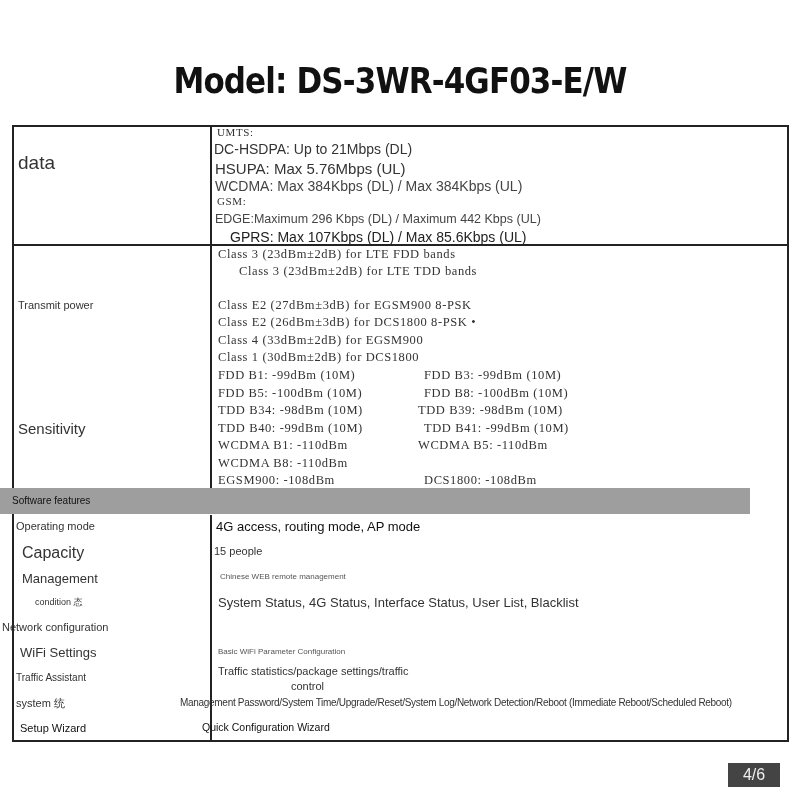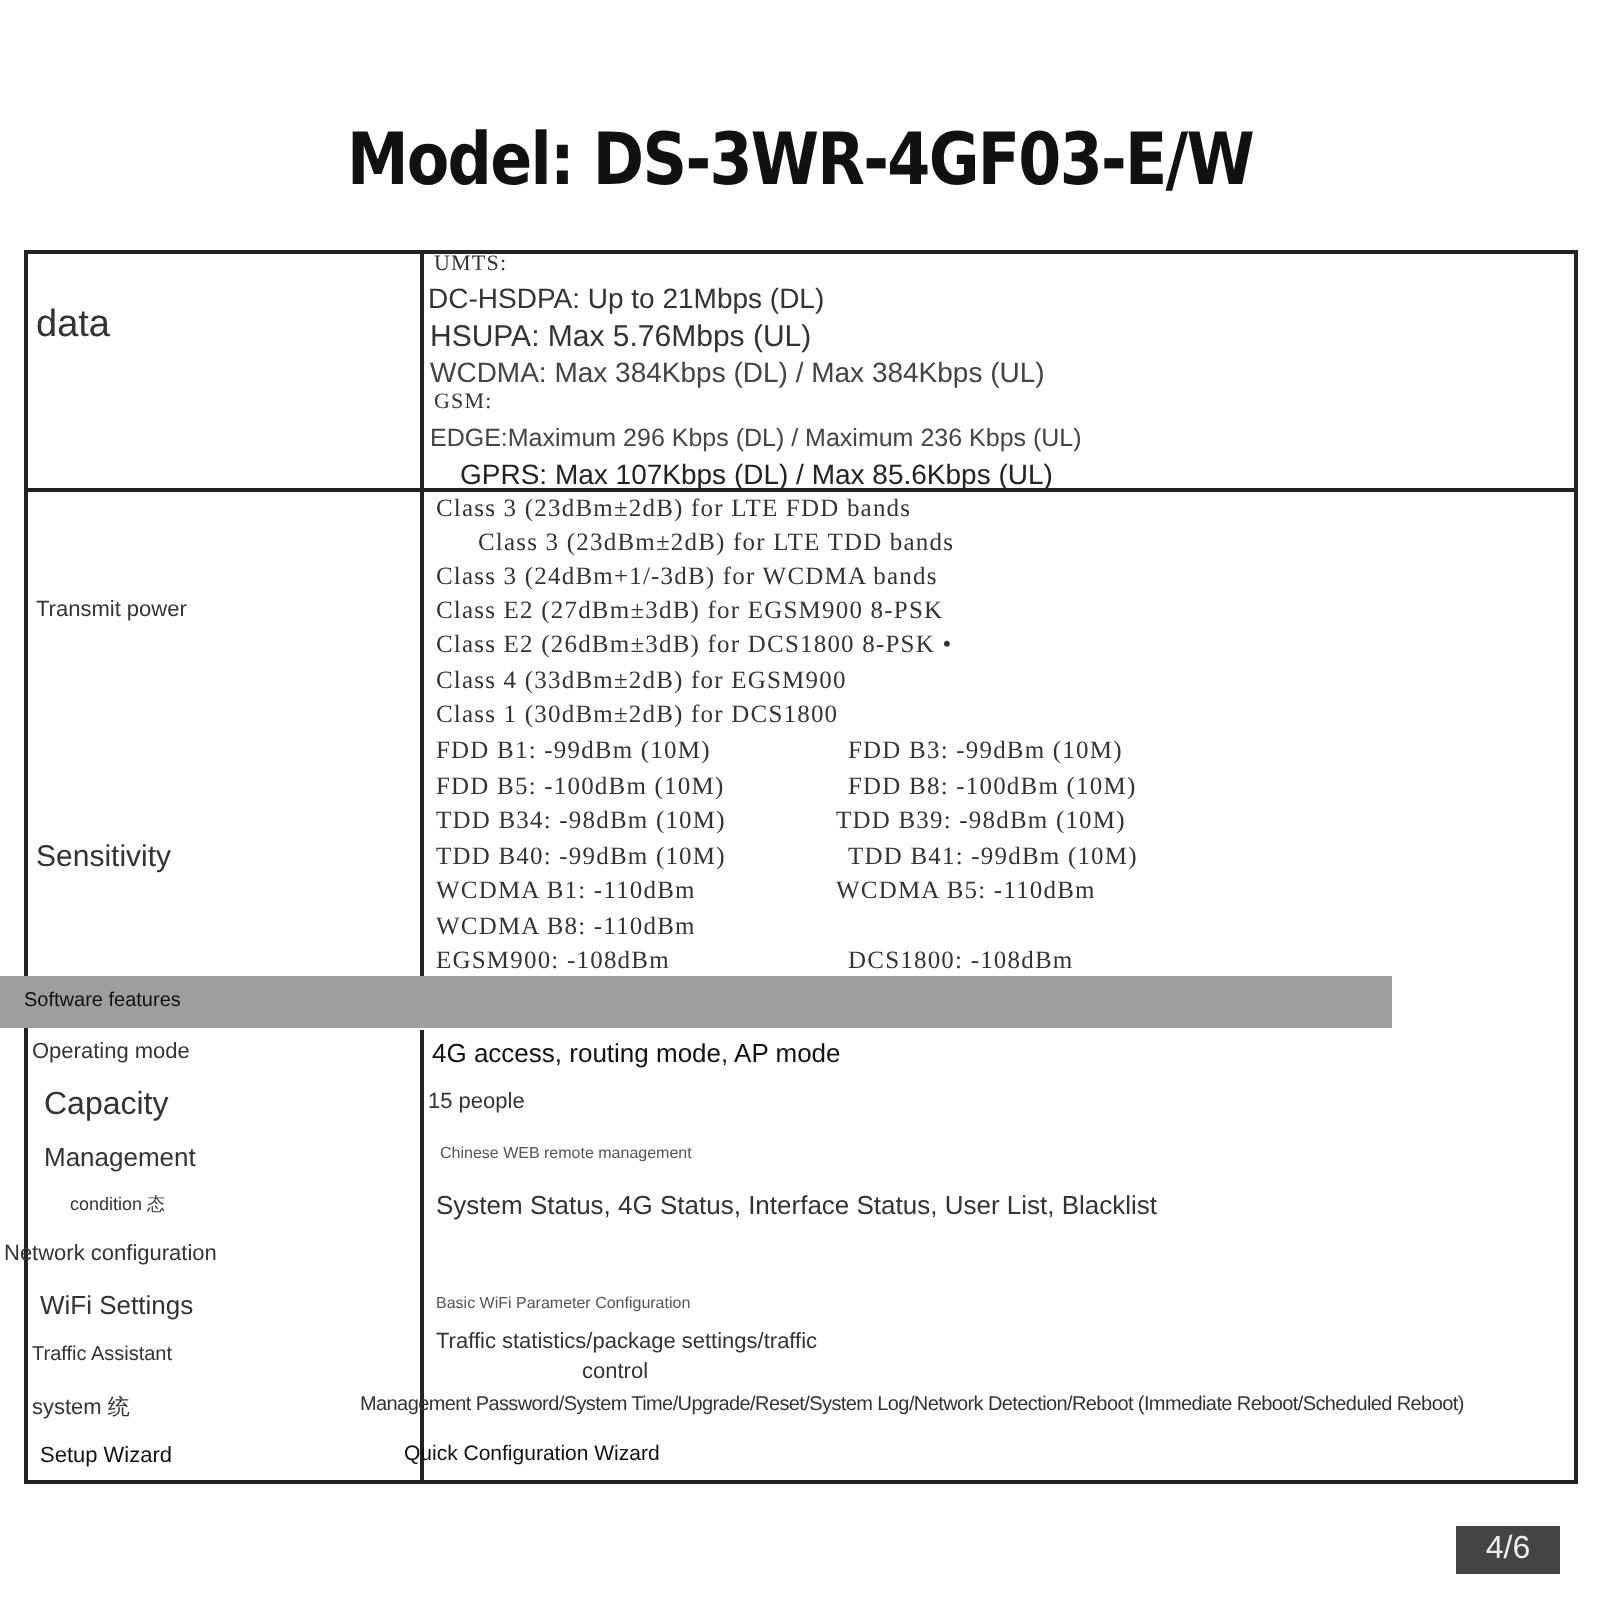--- a/index.html
+++ b/index.html
@@ -5,46 +5,45 @@
   html,body{margin:0;padding:0;background:#ffffff;}
   body{width:800px;height:800px;position:relative;overflow:hidden;font-family:"Liberation Sans",sans-serif;color:#222;}
   .title{position:absolute;left:0;top:60px;width:800px;text-align:center;font-family:"DejaVu Sans",sans-serif;font-weight:bold;font-size:36px;letter-spacing:-1px;color:#111;transform:scaleX(0.86);transform-origin:center;}
   .sheet{position:absolute;left:12px;top:125px;width:777px;height:617px;border:2px solid #222;box-sizing:border-box;}
   .vline{position:absolute;left:196px;top:0;width:2px;background:#222;}
   .hline{position:absolute;left:0;width:773px;height:2px;background:#222;}
   .t{position:absolute;white-space:nowrap;}
   .cond{font-family:"Liberation Sans",sans-serif;transform-origin:left center;}
   .serif{font-family:"Liberation Serif",serif;font-size:12.5px;color:#333;letter-spacing:0.6px;}
   .lbl{color:#333;}
-  .section-bar{position:absolute;left:0;top:488px;width:696px;height:26px;background:#9e9e9e;}
+  .section-bar{position:absolute;left:0;top:488px;width:750px;height:26px;background:#9e9e9e;}
   .page-ind{position:absolute;left:728px;top:763px;width:52px;height:24px;background:#444;color:#eee;font-size:16px;text-align:center;line-height:24px;}
 </style>
 </head>
 <body>
 
 <div class="title">Model: DS-3WR-4GF03-E/W</div>
 
 <div class="sheet">
   <div class="vline" style="height:361px"></div>
   <div class="vline" style="top:388px;height:227px"></div>
   <div class="hline" style="top:117px"></div>
 
   <div class="t cond lbl" style="left:4px;top:25px;font-size:19px;">data</div>
   <div class="t serif" style="left:203px;top:-1px;font-size:11px;">UMTS:</div>
   <div class="t cond" style="left:200px;top:14px;font-size:14px;color:#333;">DC-HSDPA: Up to 21Mbps (DL)</div>
   <div class="t cond" style="left:201px;top:33px;font-size:15px;color:#333;">HSUPA: Max 5.76Mbps (UL)</div>
   <div class="t cond" style="left:201px;top:51px;font-size:14px;color:#444;">WCDMA: Max 384Kbps (DL) / Max 384Kbps (UL)</div>
   <div class="t serif" style="left:203px;top:68px;font-size:11px;">GSM:</div>
-  <div class="t cond" style="left:201px;top:85px;font-size:12.5px;color:#444;">EDGE:Maximum 296 Kbps (DL) / Maximum 236 Kbps (UL)</div>
+  <div class="t cond" style="left:201px;top:85px;font-size:12.5px;color:#444;">EDGE:Maximum 296 Kbps (DL) / Maximum 442 Kbps (UL)</div>
   <div class="t cond" style="left:216px;top:102px;font-size:14px;color:#222;">GPRS: Max 107Kbps (DL) / Max 85.6Kbps (UL)</div>
 
   <div class="t cond lbl" style="left:4px;top:172px;font-size:11px;">Transmit power</div>
   <div class="t serif" style="left:204px;top:120px;">Class 3 (23dBm±2dB) for LTE FDD bands</div>
   <div class="t serif" style="left:204px;top:137px;margin-left:21px;">Class 3 (23dBm±2dB) for LTE TDD bands</div>
-  <div class="t serif" style="left:204px;top:154px;">Class 3 (24dBm+1/-3dB) for WCDMA bands</div>
   <div class="t serif" style="left:204px;top:171px;">Class E2 (27dBm±3dB) for EGSM900 8-PSK</div>
   <div class="t serif" style="left:204px;top:188px;">Class E2 (26dBm±3dB) for DCS1800 8-PSK •</div>
   <div class="t serif" style="left:204px;top:206px;">Class 4 (33dBm±2dB) for EGSM900</div>
   <div class="t serif" style="left:204px;top:223px;">Class 1 (30dBm±2dB) for DCS1800</div>
 
   <div class="t cond lbl" style="left:4px;top:293px;font-size:15px;">Sensitivity</div>
   <div class="t serif" style="left:204px;top:241px;text-align:center;">FDD B1: -99dBm (10M)</div>
   <div class="t serif" style="left:410px;top:241px;">FDD B3: -99dBm (10M)</div>
   <div class="t serif" style="left:204px;top:259px;">FDD B5: -100dBm (10M)</div>
   <div class="t serif" style="left:410px;top:259px;">FDD B8: -100dBm (10M)</div>

